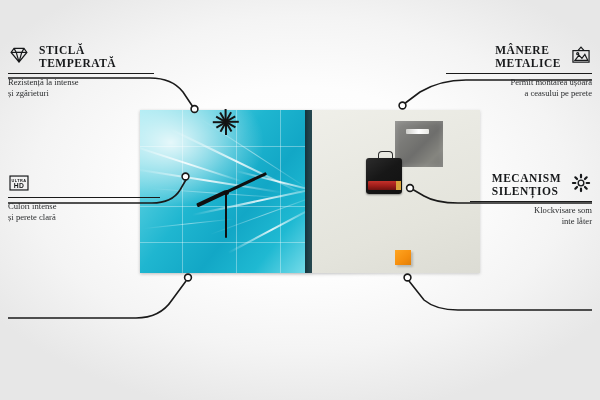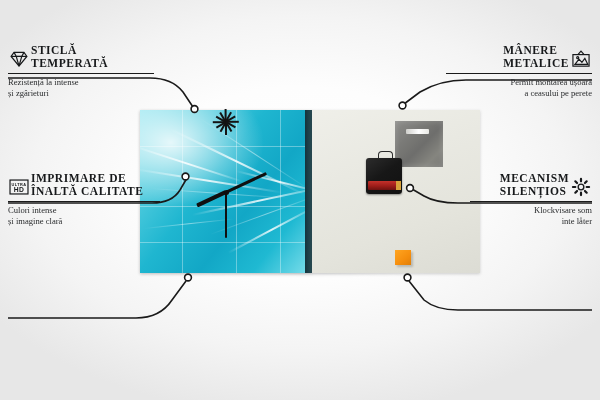--- a/index.html
+++ b/index.html
@@ -75,21 +75,21 @@
   }
 
   
   .tick{position:absolute;background:#141414;transform-origin:50% 0;}
   .hand{position:absolute;background:#101010;transform-origin:50% 100%;border-radius:1px;}
   .hub{position:absolute;width:5px;height:5px;border-radius:50%;background:#0d0d0d;}
 
   
   .callout{position:absolute;}
   .c-head{
-    display:flex;align-items:flex-end;gap:1px;
+    display:flex;align-items:flex-start;gap:9px;
     font-weight:bold;letter-spacing:.5px;color:#17191b;
     font-size:11.5px;line-height:13px;text-transform:uppercase;
   }
   .c-head .ttl{white-space:pre-line;}
   .rule{height:1.4px;background:#1a1a1a;margin-top:3px;}
   .c-sub{
     font-size:8.6px;line-height:10.4px;color:#2a2c2e;margin-top:3px;white-space:pre-line;
   }
   .right .c-head{justify-content:flex-end;}
   .right .c-sub{text-align:right;}
@@ -199,26 +199,24 @@
 
   <div class="callout left" style="left:8px;top:172px;width:152px">
     <div class="c-head">
       <span class="ico">
         <svg viewBox="0 0 24 24">
           <rect x="2.2" y="4.4" width="19.6" height="15.2" fill="none" stroke="#17191b" stroke-width="1.3"></rect>
           <text x="12" y="11.4" font-family="Liberation Sans, sans-serif" font-size="4.2" font-weight="bold" text-anchor="middle" fill="#17191b">ultra</text>
           <text x="12" y="17.6" font-family="Liberation Sans, sans-serif" font-size="7.4" font-weight="bold" text-anchor="middle" fill="#17191b">HD</text>
         </svg>
       </span>
-      <span class="ttl">IMPRIMARE DE
-ÎNALTĂ CALITATE</span>
     </div>
     <div class="rule"></div>
     <div class="c-sub">Culori intense
-și imagine clară</div>
+și perete clară</div>
   </div>
 
 
   <div class="callout right" style="left:470px;top:172px;width:122px">
     <div class="c-head">
       <span class="ttl">MECANISM
 SILENȚIOS</span>
       <span class="ico">
         <svg viewBox="0 0 24 24">
             <g fill="none" stroke="#17191b" stroke-width="1.5">

